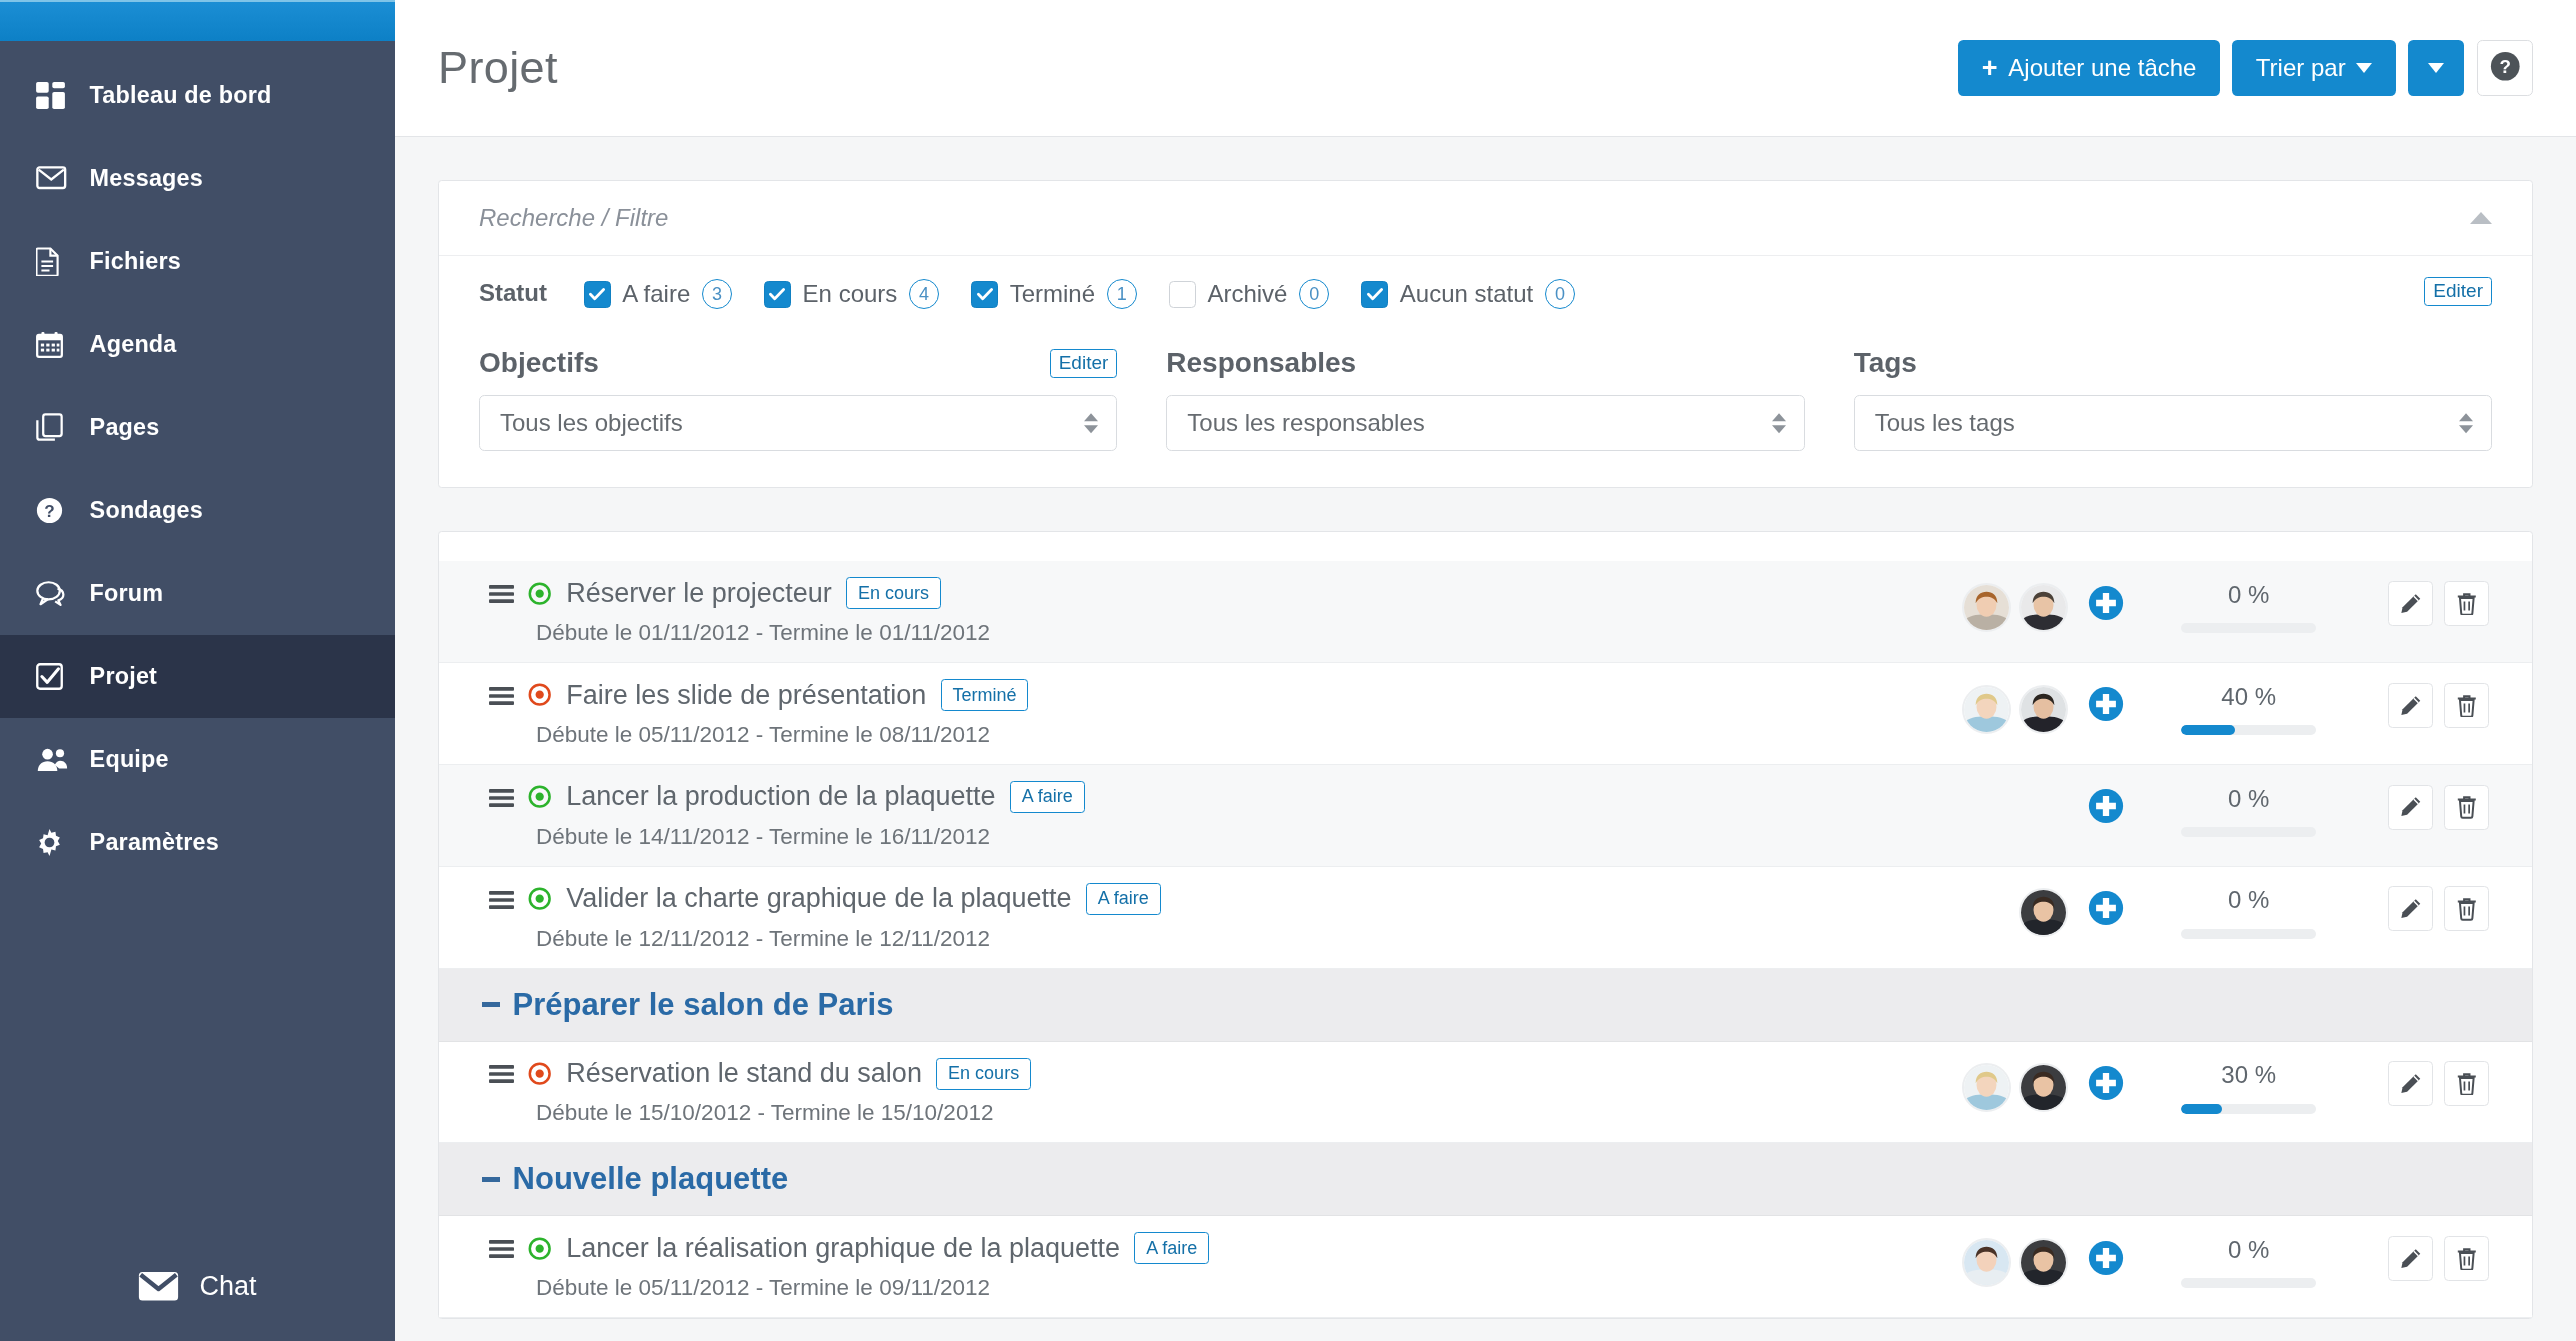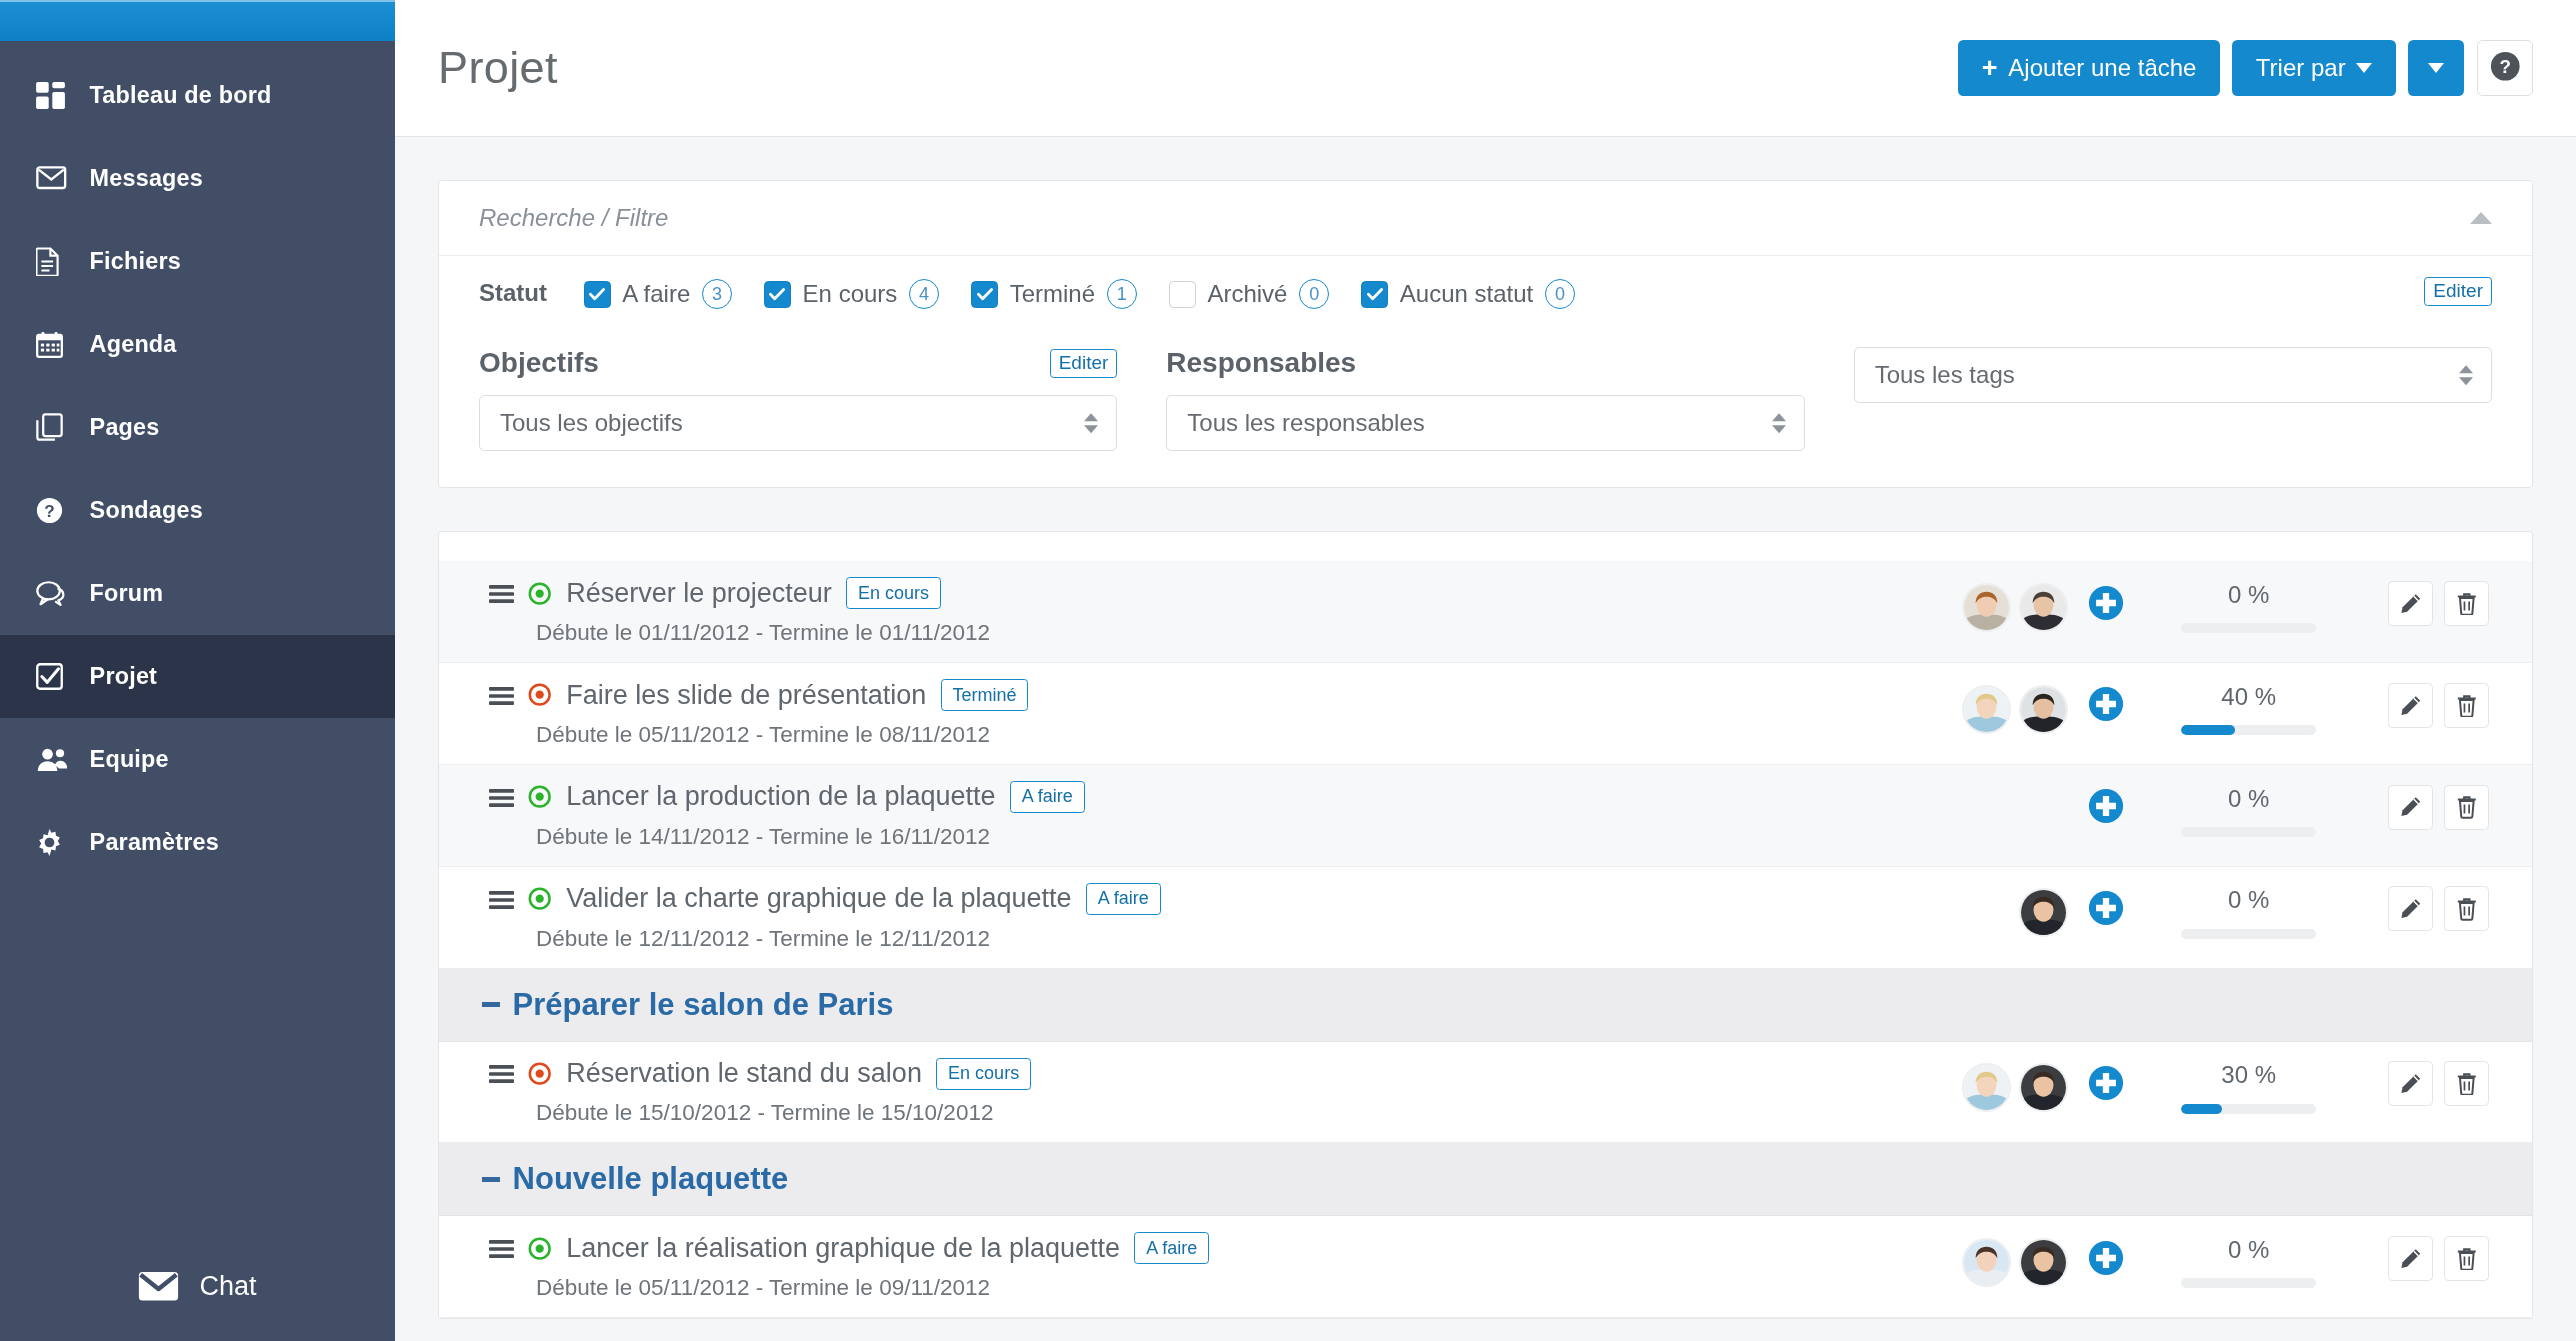--- a/index.html
+++ b/index.html
@@ -479,20 +479,23 @@
                 </div>
                 <div class="select-box">
                   <span>Tous les responsables</span>
                   <span class="spin">
                     <i class="up"></i>
                     <i class="dn"></i>
                   </span>
                 </div>
               </div>
               <div class="filter-col">
+                <div class="filter-head">
+                  <span class="filter-label">Tags</span>
+                </div>
                 <div class="select-box">
                   <span>Tous les tags</span>
                   <span class="spin">
                     <i class="up"></i>
                     <i class="dn"></i>
                   </span>
                 </div>
               </div>
             </div>
         </div>

